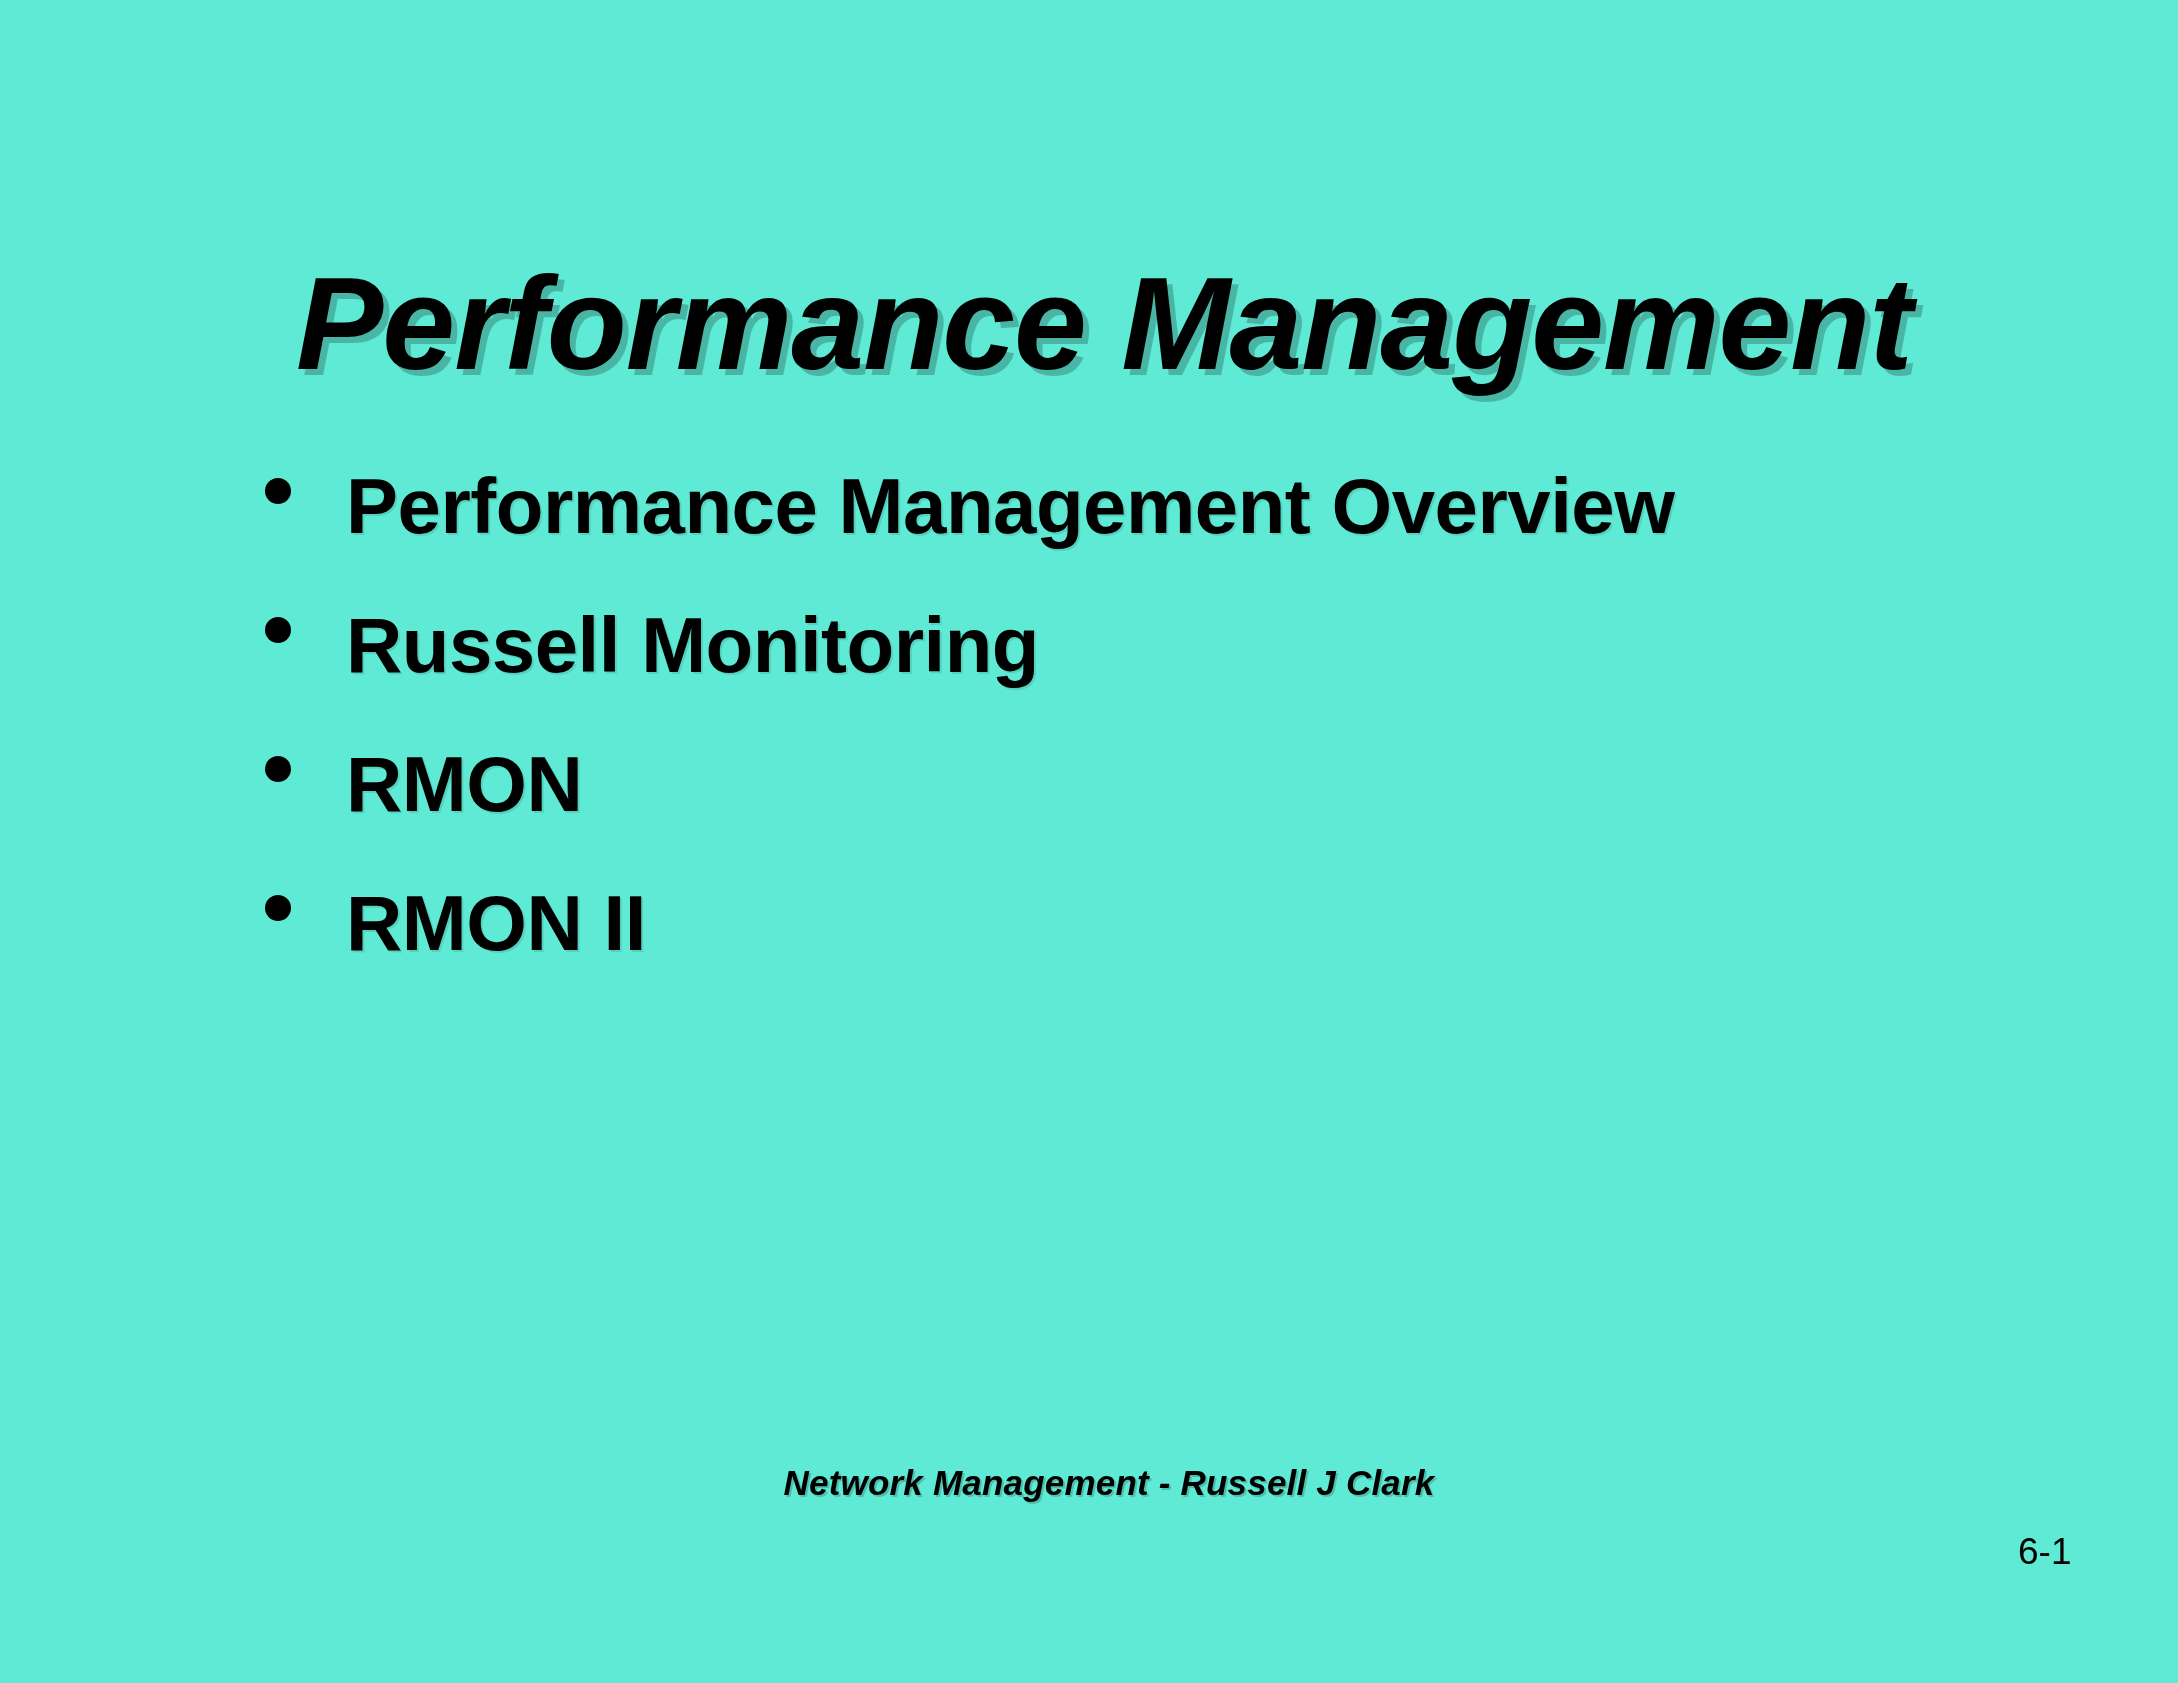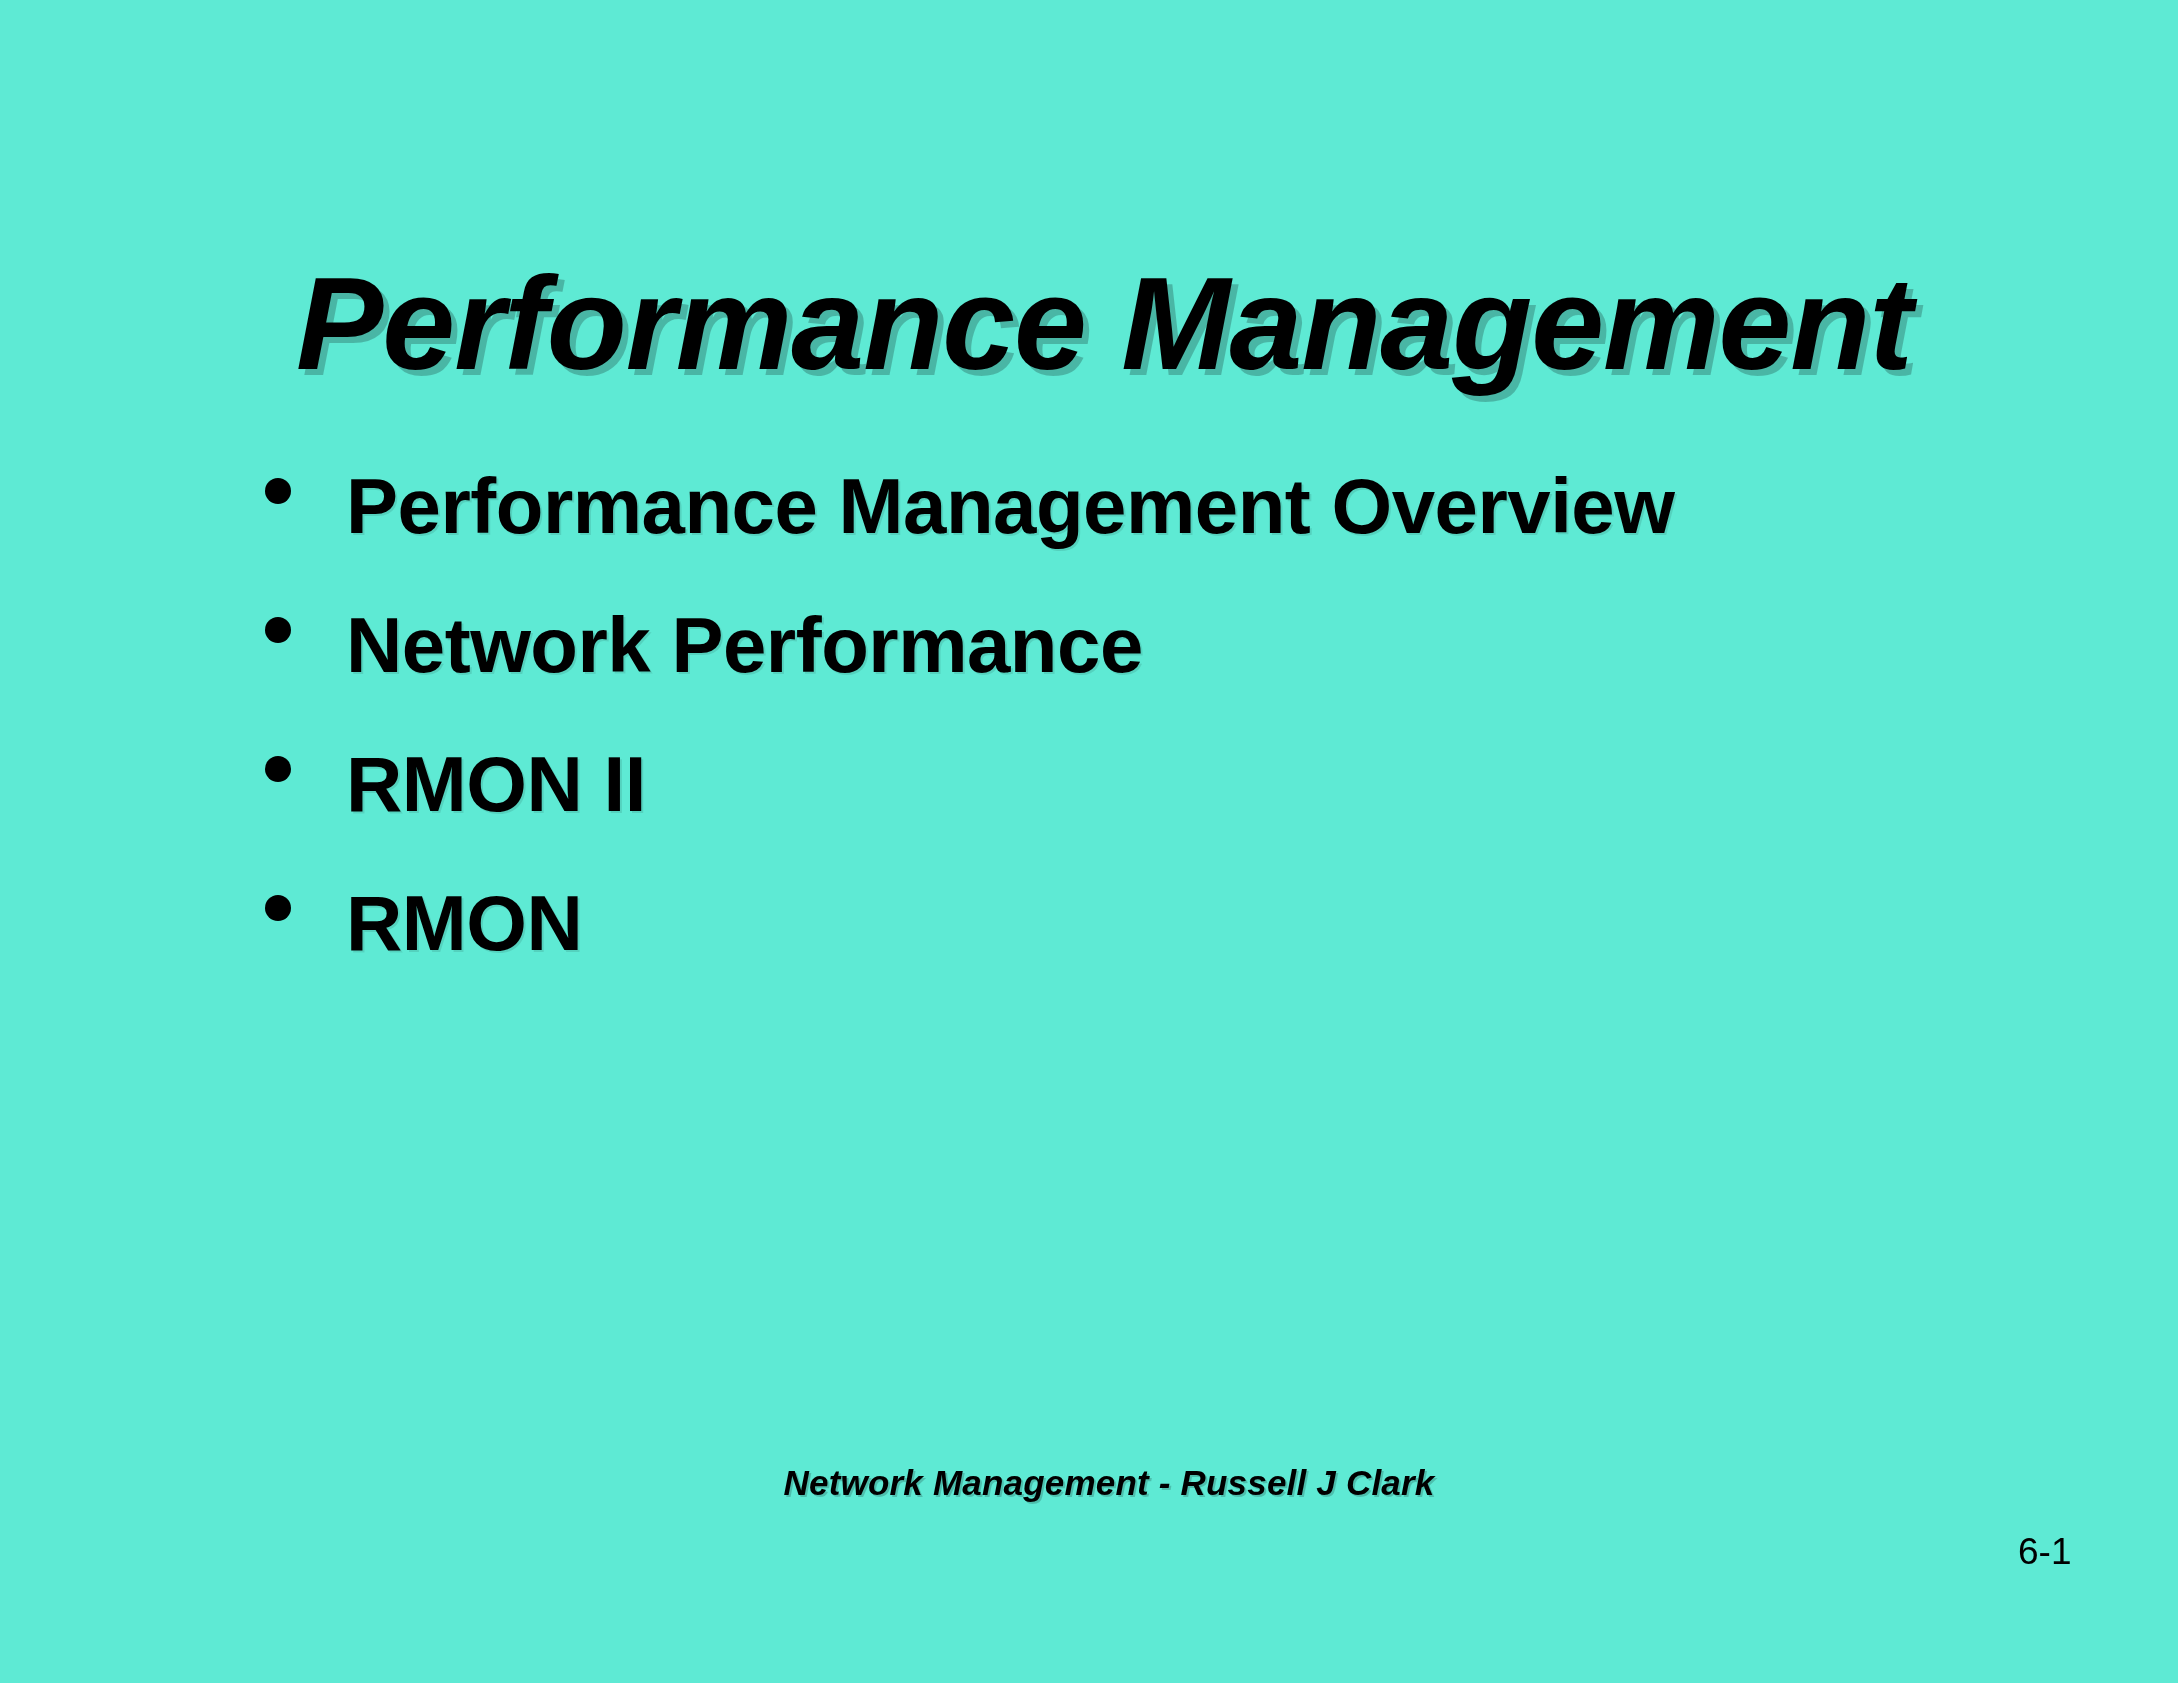--- a/index.html
+++ b/index.html
@@ -116,31 +116,31 @@
 
   <ul class="bullet-list">
 
     <li class="bullet-item">
       <span class="bullet-marker"></span>
       <span class="bullet-text">Performance Management Overview</span>
     </li>
 
     <li class="bullet-item">
       <span class="bullet-marker"></span>
-      <span class="bullet-text">Network Performance</span>
+      <span class="bullet-text">Russell Monitoring</span>
+    </li>
+
+    <li class="bullet-item">
+      <span class="bullet-marker"></span>
+      <span class="bullet-text">RMON</span>
     </li>
 
     <li class="bullet-item">
       <span class="bullet-marker"></span>
       <span class="bullet-text">RMON II</span>
-    </li>
-
-    <li class="bullet-item">
-      <span class="bullet-marker"></span>
-      <span class="bullet-text">RMON</span>
     </li>
 
   </ul>
 
   <div class="footer-credit">Network Management - Russell J Clark</div>
 
   <div class="page-number">6-1</div>
 
 </div>
 

